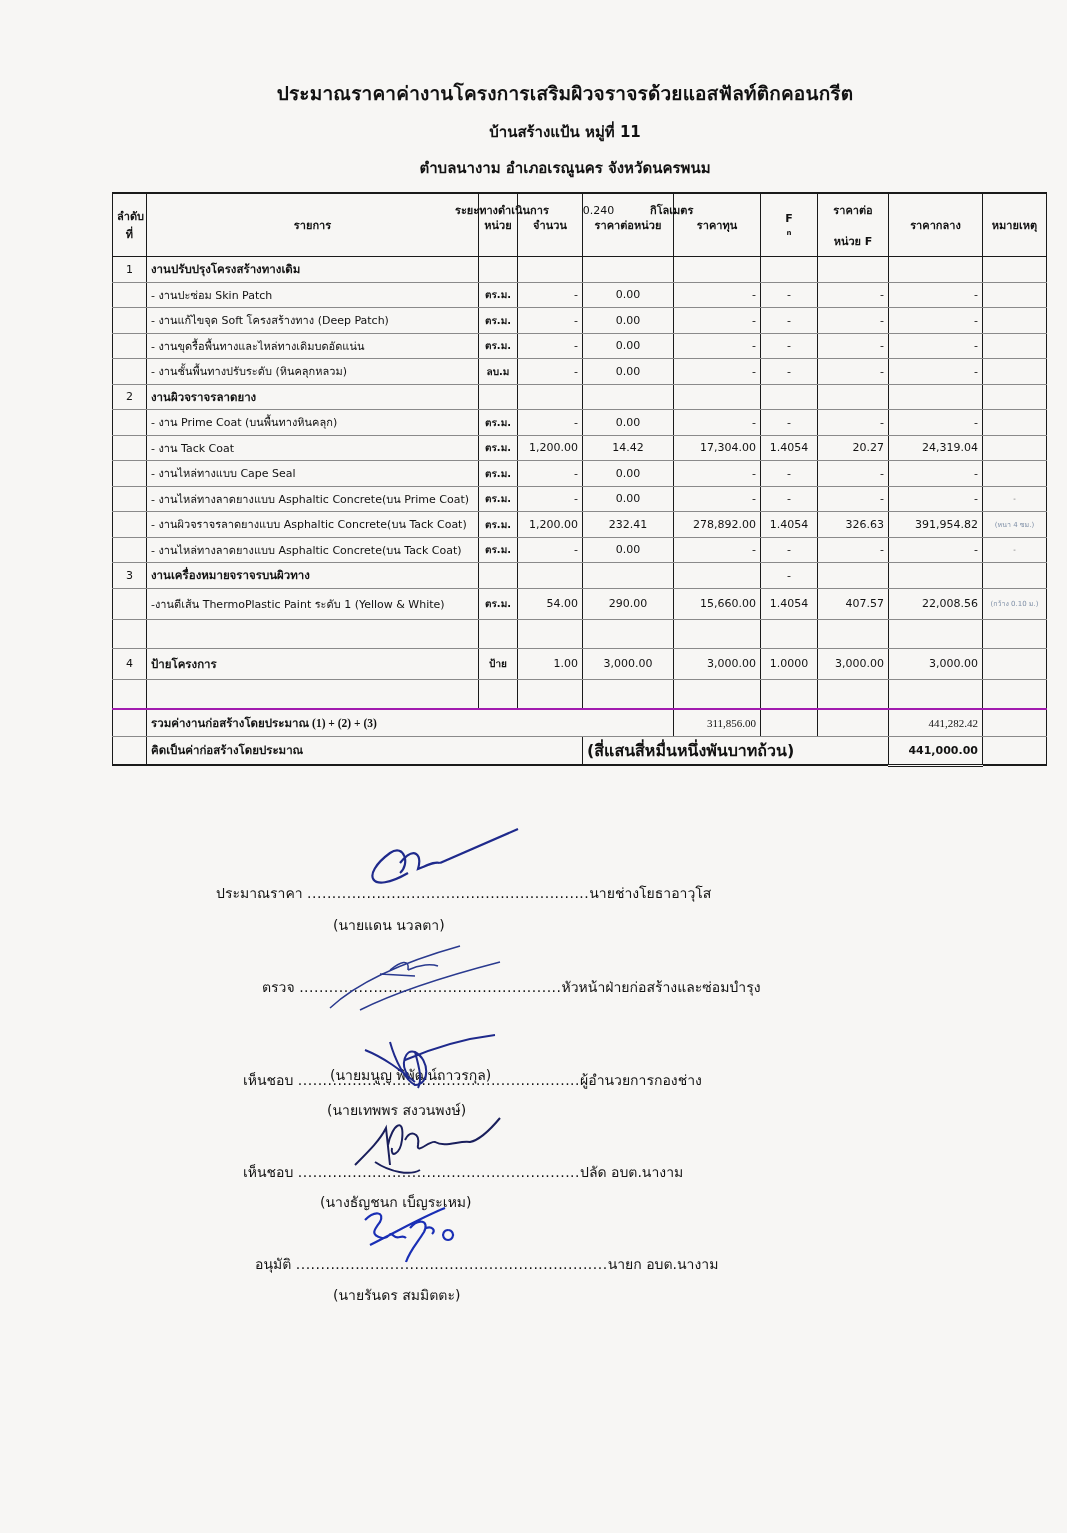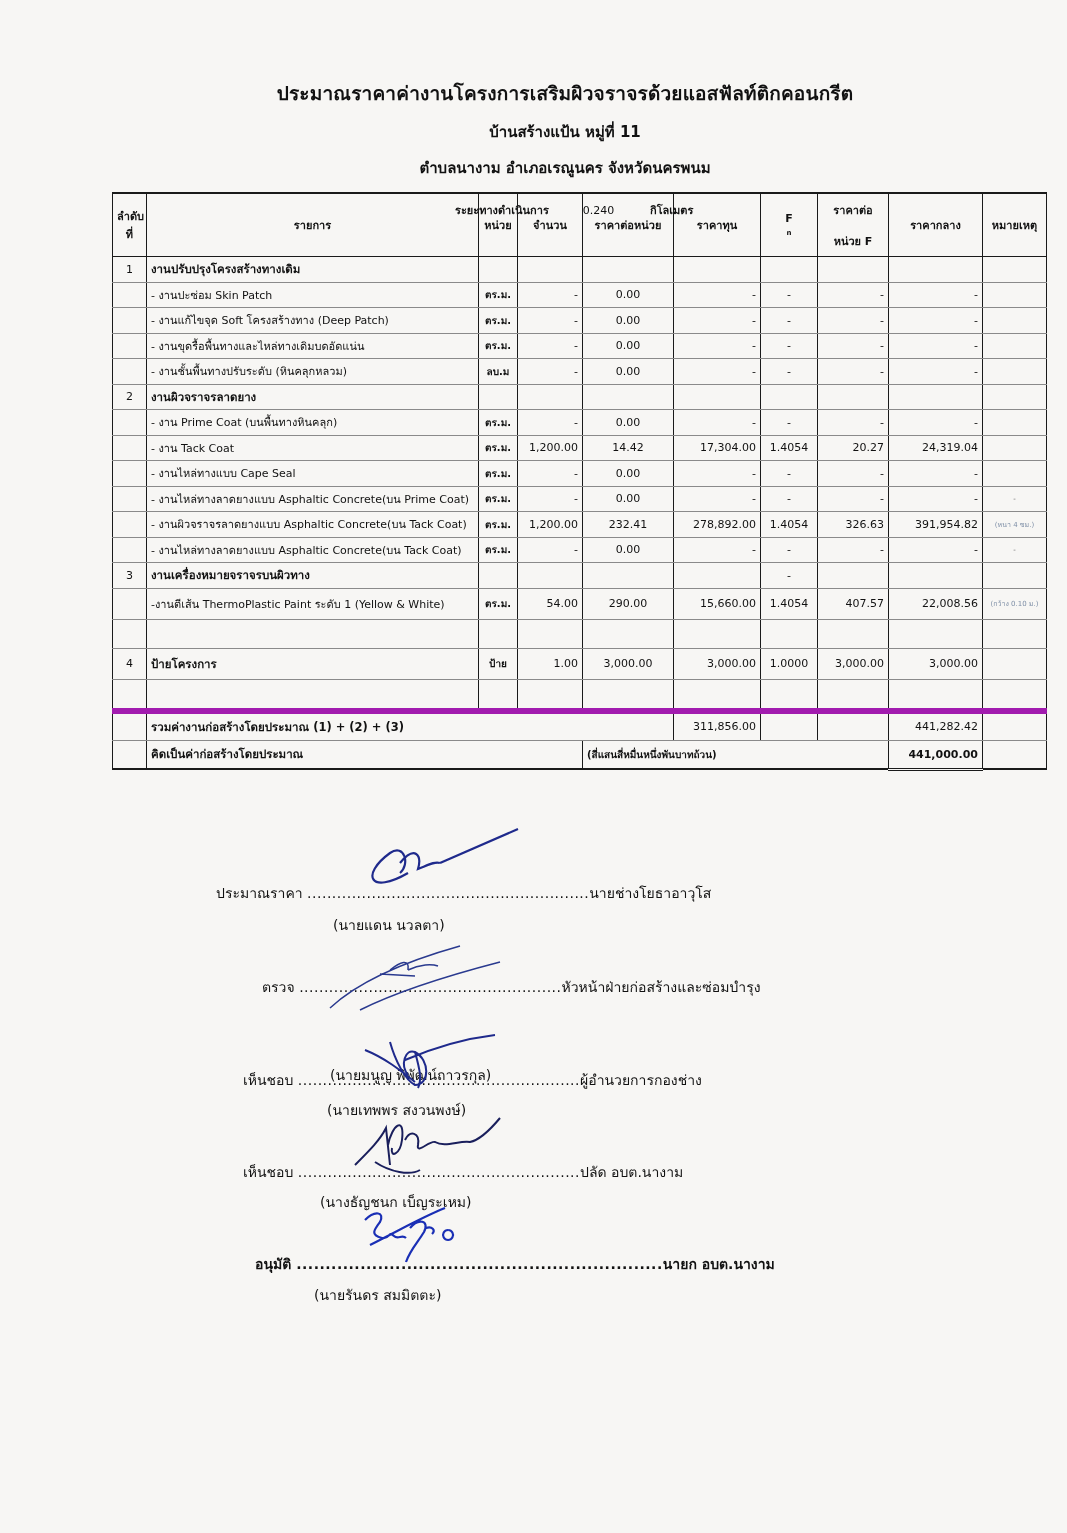--- a/index.html
+++ b/index.html
@@ -43,21 +43,21 @@
     text-align: center;
   }
   .c { text-align: center; }
   .r { text-align: right; }
   .b { font-weight: bold; }
   .sec td.desc { font-weight: bold; font-size: 11.5px; }
   .remark { color: #7d8ea6; font-size: 7px; text-align: center; }
   .unit { font-size: 10px; font-weight: bold; text-align: center; }
   tr.spacer td { height: 28px; }
   tr.tall td { height: 30px; }
-  tr.total td { border-top: 6px solid #a21caf; height: 26px; }
+  tr.total td { border-top: 2px solid #a21caf; height: 26px; font-family: Liberation Serif, serif; }
   tr.final td { border-top: 1.6px solid #1a1a1a; border-bottom: 2px solid #1a1a1a; height: 27px; }
   .finalbox { border-bottom: 3px double #1a1a1a !important; }
 
   .sig-row { position: absolute; font-size: 14px; white-space: nowrap; }
   .sig-name { position: absolute; font-size: 14px; white-space: nowrap; }
   .dots { letter-spacing: 0.5px; }
   svg.sig { position: absolute; overflow: visible; }
 </style>
 </head>
 <body>
@@ -315,21 +315,21 @@
         <td colspan="4" class="b" style="font-size:11.5px">รวมค่างานก่อสร้างโดยประมาณ (1) + (2) + (3)</td>
         <td class="r">311,856.00</td>
         <td></td>
         <td></td>
         <td class="r">441,282.42</td>
         <td></td>
       </tr>
       <tr class="final">
         <td></td>
         <td colspan="3" class="b" style="font-size:11.5px">คิดเป็นค่าก่อสร้างโดยประมาณ</td>
-        <td colspan="4" class="b" style="font-size:10px">(สี่แสนสี่หมื่นหนึ่งพันบาทถ้วน)</td>
+        <td colspan="4" class="b" style="font-size:16px">(สี่แสนสี่หมื่นหนึ่งพันบาทถ้วน)</td>
         <td class="r b finalbox">441,000.00</td>
         <td></td>
       </tr>
     </tfoot>
   </table>
 
   <div class="sig-row" style="left:216px; top:882px;">
     <span>ประมาณราคา</span>
     <span class="dots"> .........................................................</span><span>นายช่างโยธาอาวุโส</span>
   </div>
@@ -358,22 +358,22 @@
 
   <div class="sig-row" style="left:243px; top:1161px;">
     <span>เห็นชอบ</span>
     <span class="dots"> .........................................................</span><span>ปลัด อบต.นางาม</span>
   </div>
   <div class="sig-name" style="left:320px; top:1191px;">(นางธัญชนก  เบ็ญระเหม)</div>
   <svg class="sig" style="left:350px; top:1110px;" width="160" height="70">
     <path d="M5 55 C 20 40, 30 30, 36 18 L 40 55 M38 35 C 42 15, 55 5, 52 30 C 50 45, 40 48, 42 38 M55 30 C 60 20, 70 22, 68 35 C 66 45, 80 30, 85 32 C 95 38, 110 30, 120 32 C 130 30, 140 20, 150 8 M25 52 C 40 62, 60 66, 70 60" fill="none" stroke="#1a1f5c" stroke-width="2"></path>
   </svg>
 
-  <div class="sig-row" style="left:255px; top:1253px;font-weight:bold;">
+  <div class="sig-row" style="left:255px; top:1253px;">
     <span>อนุมัติ</span>
     <span class="dots"> ...............................................................</span><span>นายก อบต.นางาม</span>
   </div>
-  <div class="sig-name" style="left:314px; top:1284px;">(นายรันดร  สมมิตตะ)</div>
+  <div class="sig-name" style="left:333px; top:1284px;">(นายรันดร  สมมิตตะ)</div>
   <svg class="sig" style="left:360px; top:1200px;" width="110" height="70">
     <path d="M5 20 C 15 10, 25 12, 20 22 C 14 30, 10 35, 22 38 C 30 40, 28 30, 34 36 C 38 40, 42 34, 46 38 M50 28 C 58 18, 70 20, 64 32 C 58 42, 50 50, 46 62 M66 28 C 72 26, 76 30, 72 34 M88 30 a 5 5 0 1 0 0.1 0 M10 45 C 40 30, 60 18, 85 8" fill="none" stroke="#1a2fb5" stroke-width="2.2"></path>
   </svg>
 
 </div>
 
 </body></html>

